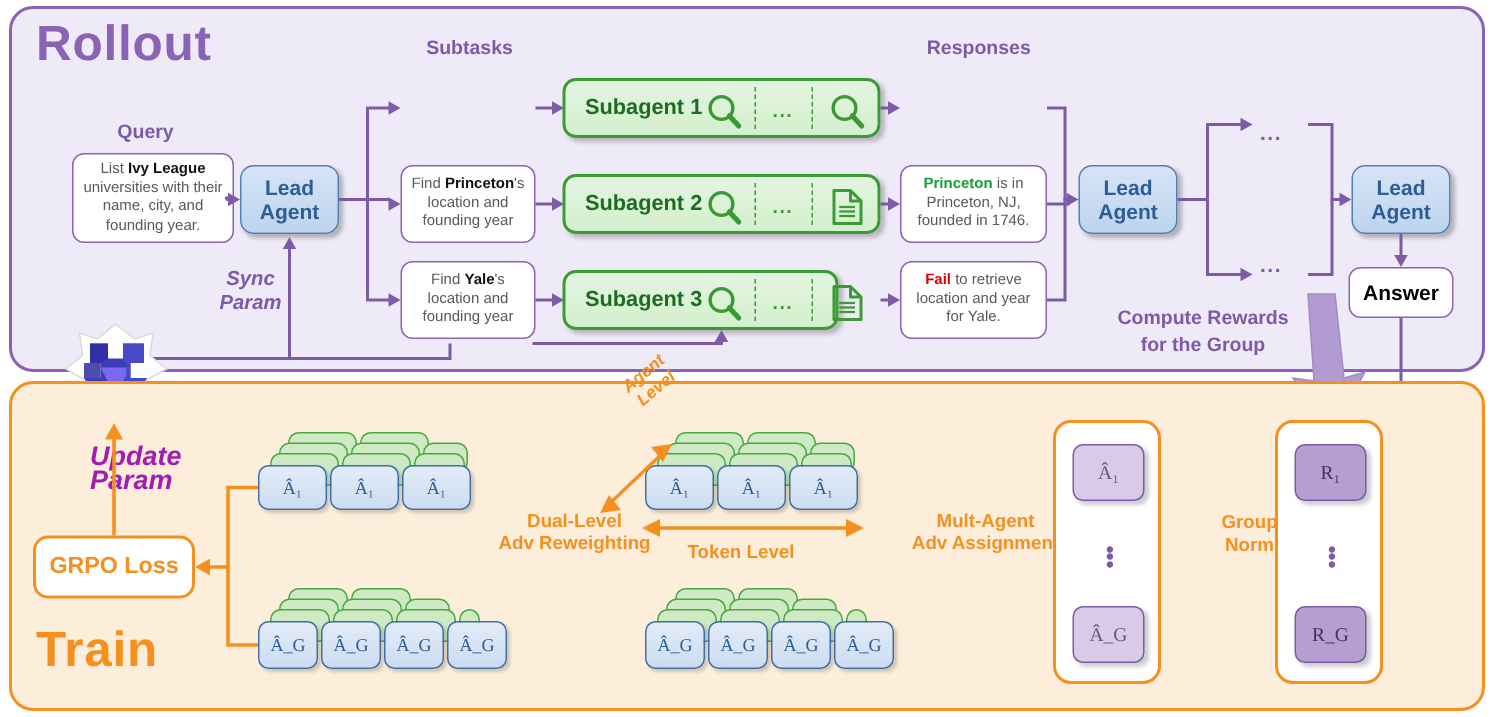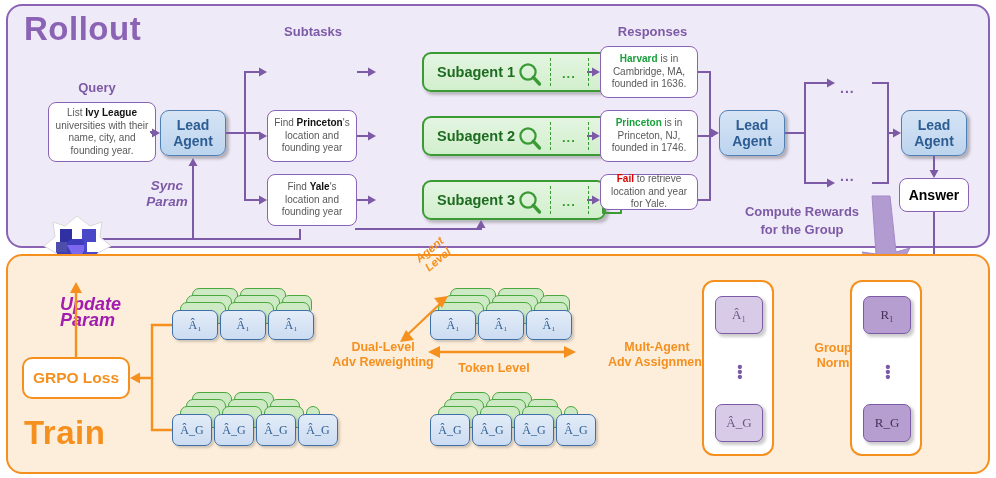--- a/index.html
+++ b/index.html
@@ -36,21 +36,21 @@
   .lead{background:linear-gradient(180deg,#d6e4f5 0%,#bcd4ee 100%);
         border:1.8px solid #4e7fb5;border-radius:9px;color:#2d5d92;
         font-weight:bold;font-size:14px;line-height:16px;
         box-shadow:2.5px 2.5px 3px rgba(0,0,0,.25);}
 
   .answer{background:#fff;border:1.8px solid #8b63b5;border-radius:8px;
           color:#000;font-weight:bold;font-size:14px;}
 
   .subagent{background:linear-gradient(180deg,#e4f5e1 0%,#d2efcc 100%);
             border:2px solid #3a9b35;border-radius:9px;
-            box-shadow:2.5px 2.5px 3px rgba(0,0,0,.22);margin-left:47px;}
+            box-shadow:2.5px 2.5px 3px rgba(0,0,0,.22);}
   .subagent .salabel{position:absolute;left:13px;top:50%;transform:translateY(-50%);
             font-weight:bold;font-size:14.5px;color:#1e6b22;white-space:nowrap;}
   .vdash{position:absolute;top:4px;bottom:4px;width:0;border-left:1.6px dashed #3a9b35;}
   .sa-dots{position:absolute;font-size:13px;color:#3a9b35;font-weight:bold;letter-spacing:1px;}
 
   .grpo{background:#fff;border:2px solid #f5901f;border-radius:10px;
         color:#f5901f;font-weight:bold;font-size:15.5px;}
 
   .col-frame{position:absolute;box-sizing:border-box;background:#fff;
              border:2px solid #f5901f;border-radius:12px;}
@@ -153,27 +153,24 @@
     <div class="sa-dots" style="left:138px;top:12px;">...</div>
     <svg style="position:absolute;left:177px;top:7px;" width="22" height="26" viewBox="0 0 22 26">
       <path d="M2 2 h11 l7 7 v15 h-18 z" fill="none" stroke="#3a9b35" stroke-width="2" stroke-linejoin="round"></path>
       <path d="M13 2 v7 h7" fill="none" stroke="#3a9b35" stroke-width="2" stroke-linejoin="round"></path>
       <line x1="5.5" y1="13" x2="16" y2="13" stroke="#3a9b35" stroke-width="1.5"></line>
       <line x1="5.5" y1="16" x2="16" y2="16" stroke="#3a9b35" stroke-width="1.5"></line>
       <line x1="5.5" y1="19" x2="16" y2="19" stroke="#3a9b35" stroke-width="1.5"></line>
     </svg>
   </div>
 
-  <div class="box txtbox" style="left:600px;top:46px;width:98px;height:52px;flex-direction:column;">
-    <span><span class="resp-hl">Harvard</span> is in Cambridge, MA, founded in 1636.</span>
-  </div>
   <div class="box txtbox" style="left:600px;top:110px;width:98px;height:52px;flex-direction:column;">
     <span><span class="resp-hl">Princeton</span> is in Princeton, NJ, founded in 1746.</span>
   </div>
-  <div class="box txtbox" style="left:600px;top:174px;width:98px;height:36px;flex-direction:column;">
+  <div class="box txtbox" style="left:600px;top:174px;width:98px;height:52px;flex-direction:column;">
     <span><span class="resp-fail">Fail</span> to retrieve location and year for Yale.</span>
   </div>
 
   <div class="box lead" style="left:719px;top:110px;width:66px;height:46px;flex-direction:column;">
     <div>Lead</div>
     <div>Agent</div>
   </div>
 
   <div class="box lead" style="left:901px;top:110px;width:66px;height:46px;flex-direction:column;">
     <div>Lead</div>

